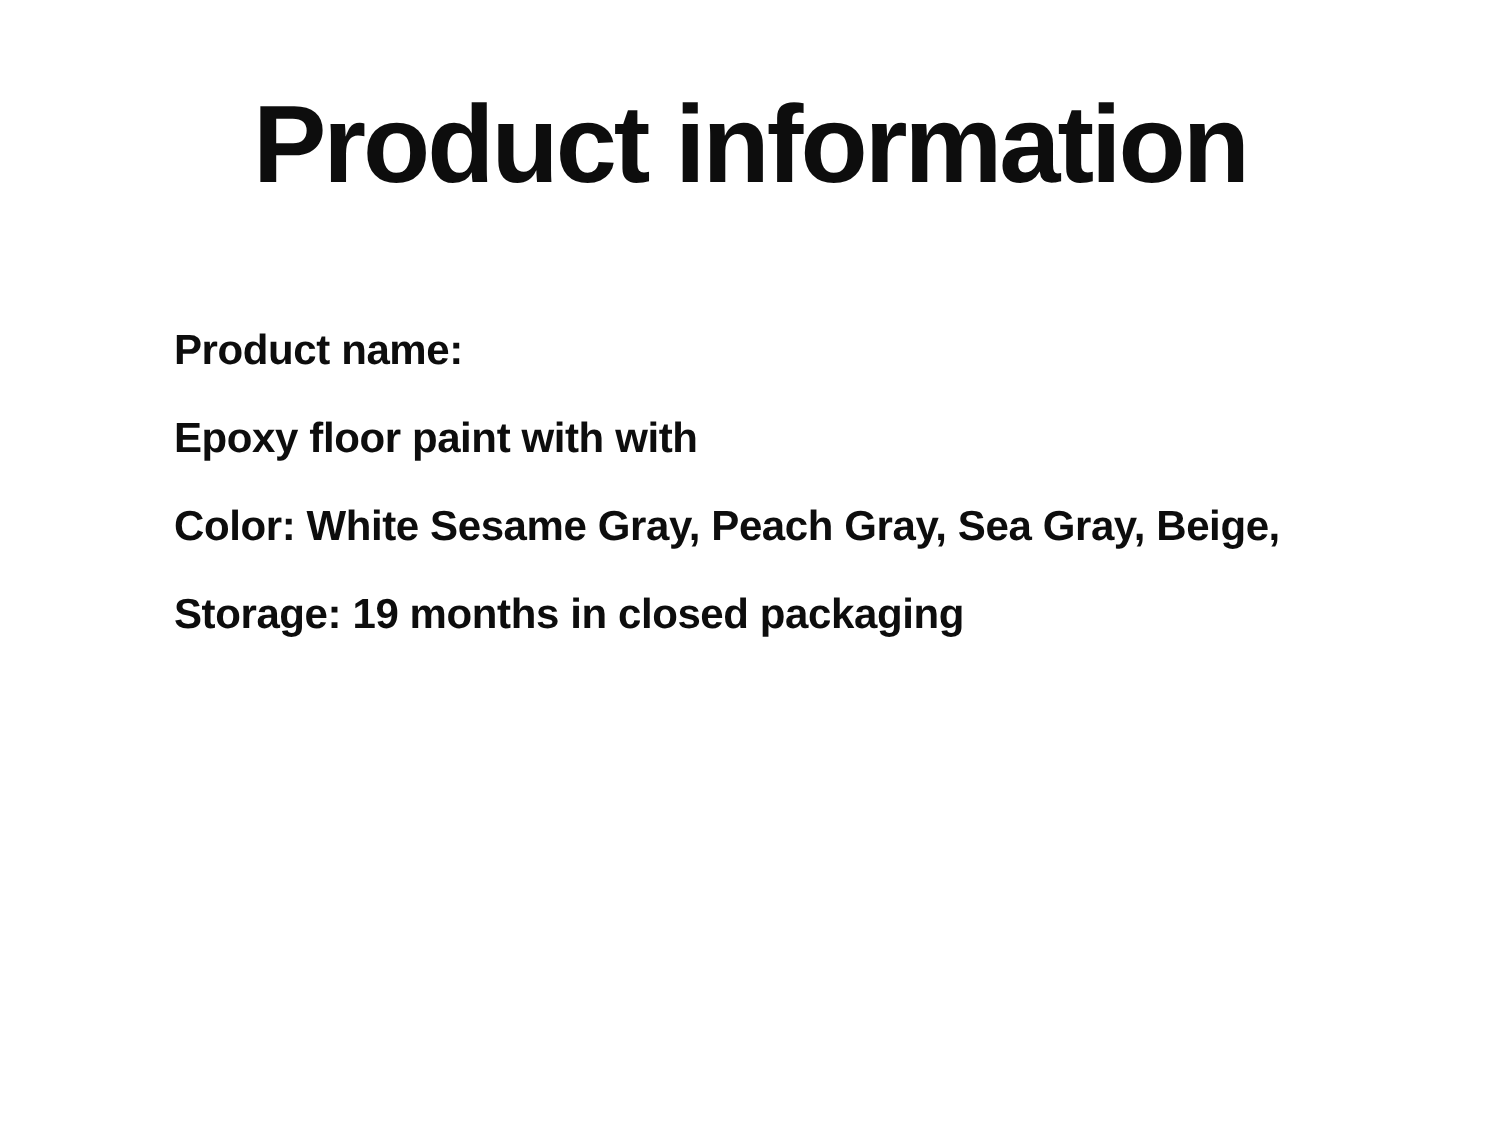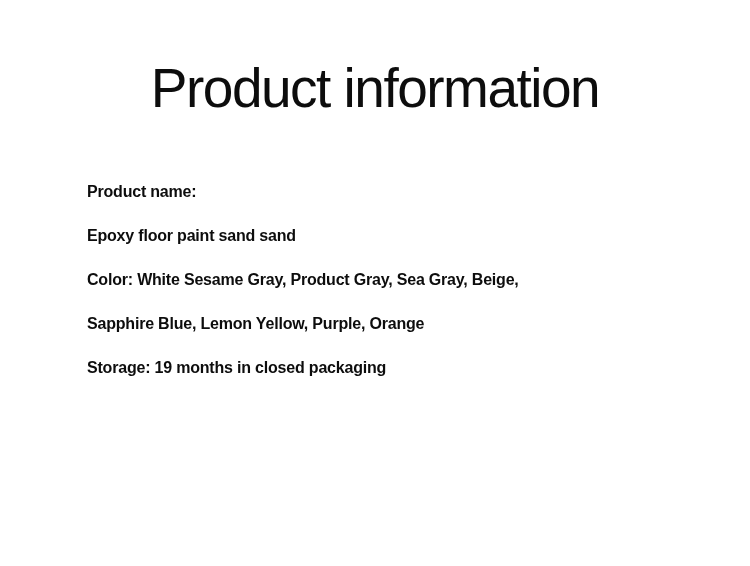--- a/index.html
+++ b/index.html
@@ -10,48 +10,47 @@
   .page {
     position: relative;
     width: 750px;
     height: 566px;
     background: #ffffff;
     overflow: hidden;
     font-family: "Liberation Sans", "DejaVu Sans", sans-serif;
     color: #0d0d0d;
   }
   .page-title {
-    margin: 16px;
+    margin: 0;
     padding-top: 40px;
     text-align: center;
     font-size: 55px;
     line-height: 64px;
-    font-weight: 400;
+    font-weight: 700;
     letter-spacing: -1.5px;
     color: #0d0d0d;
   }
   .details {
     margin: 50px 60px 0 87px;
   }
   .detail-line {
     margin: 0;
-    font-size: 16px;
+    font-size: 21px;
     line-height: 44px;
     font-weight: 700;
     letter-spacing: -0.2px;
     color: #0d0d0d;
     white-space: nowrap;
   }
 </style>
 </head>
 <body>
 
 <div class="page">
   <h1 class="page-title">Product information</h1>
 
   <div class="details">
     <p class="detail-line">Product name:</p>
-    <p class="detail-line">Epoxy floor paint sand sand</p>
-    <p class="detail-line">Color: White Sesame Gray, Product Gray, Sea Gray, Beige,</p>
-    <p class="detail-line">Sapphire Blue, Lemon Yellow, Purple, Orange</p>
+    <p class="detail-line">Epoxy floor paint with with</p>
+    <p class="detail-line">Color: White Sesame Gray, Peach Gray, Sea Gray, Beige,</p>
     <p class="detail-line">Storage: 19 months in closed packaging</p>
   </div>
 </div>
 
 </body></html>

